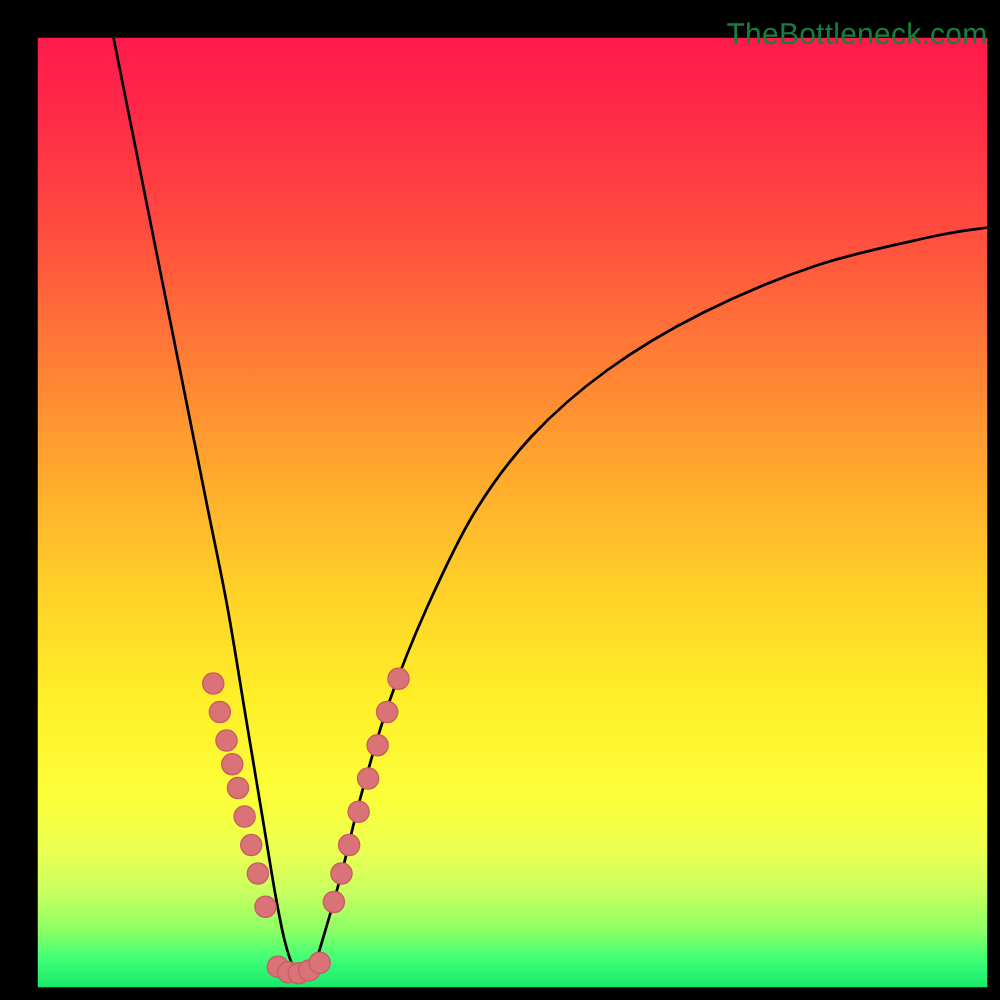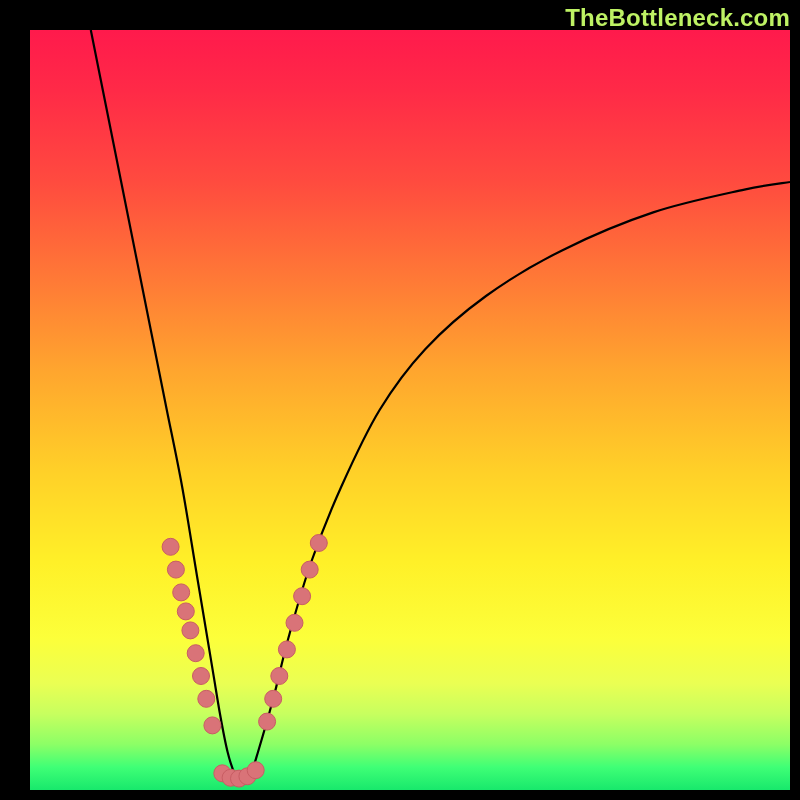--- a/index.html
+++ b/index.html
@@ -11,25 +11,25 @@
     font-family: Arial, Helvetica, sans-serif;
   }
   .frame {
     position: relative;
     width: 800px;
     height: 800px;
     background: #000;
   }
   .watermark {
     position: absolute;
-    top: 4px;
+    top: 14px;
     right: 10px;
-    color: #bef264;
+    color: #15803d;
     font-size: 24px;
-    font-weight: 700;
+    font-weight: 400;
     letter-spacing: 0.2px;
     z-index: 5;
   }
   .plot {
     position: absolute;
     left: 30px;
     top: 30px;
     width: 760px;
     height: 760px;
     overflow: hidden;

